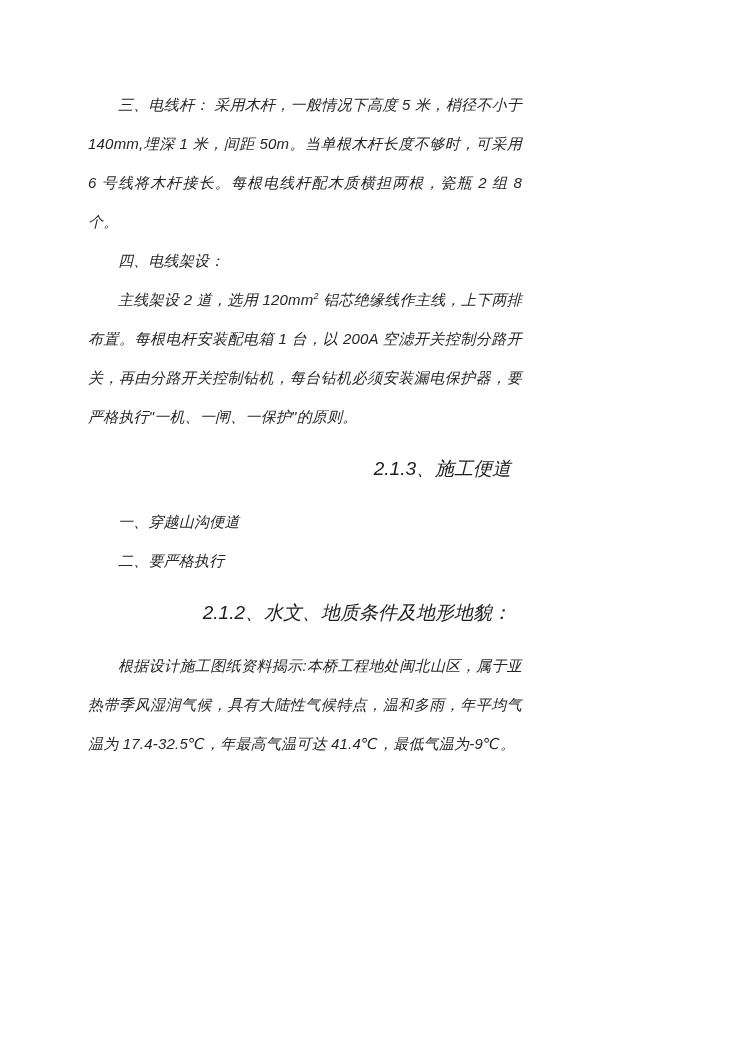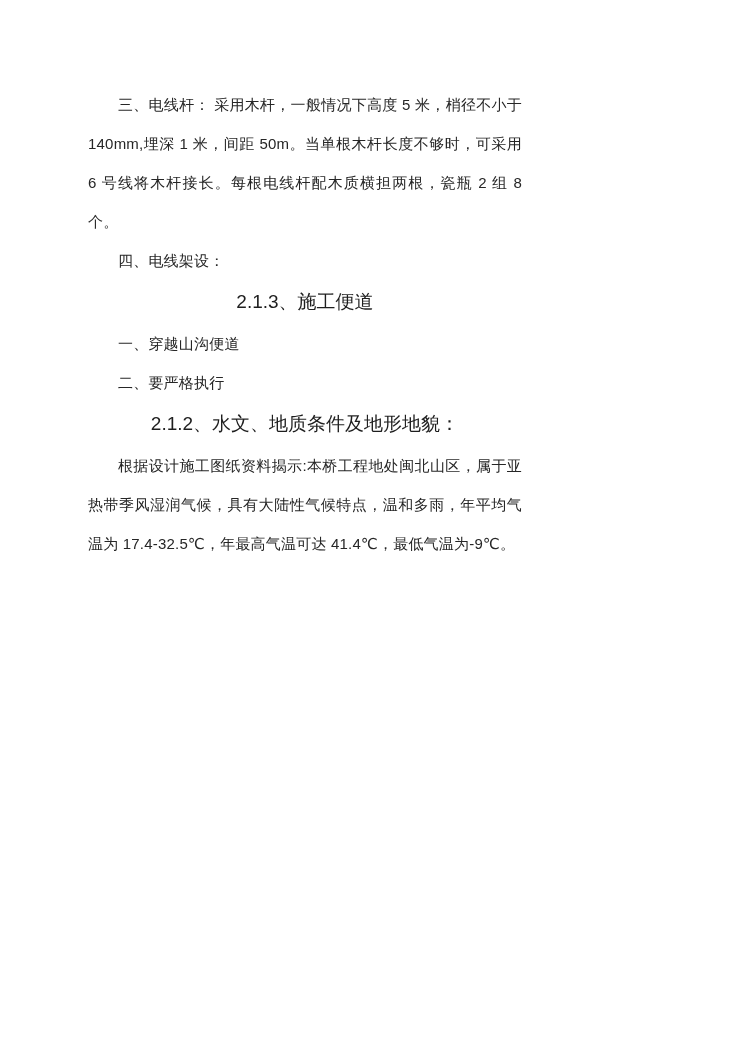--- a/index.html
+++ b/index.html
@@ -8,59 +8,61 @@
     background: #ffffff;
   }
   .page {
     position: relative;
     width: 608px;
     height: 1052px;
     background: #ffffff;
     overflow: hidden;
     font-family: "Liberation Sans", "DejaVu Sans", sans-serif;
     color: #262626;
+    font-style: italic;
   }
   .content {
     box-sizing: border-box;
     padding: 85px 86px 0 88px;
   }
   .para {
     margin: 0;
     font-size: 15px;
     line-height: 39px;
     text-align: justify;
     text-indent: 2em;
     letter-spacing: 0.2px;
     color: #262626;
   }
   .heading {
-    margin: 0;
+    margin: 11px;
     font-size: 19px;
     line-height: 44px;
     font-weight: 400;
     text-indent: 0;
-    text-align: center;
+    text-align: right;
     color: #1e1e1e;
   }
   sup {
     font-size: 60%;
     vertical-align: super;
     line-height: 0;
   }
 </style>
 </head>
 <body>
 
 <div class="page">
   <div class="content">
 
     <p class="para">三、电线杆： 采用木杆，一般情况下高度 5 米，梢径不小于 140mm,埋深 1 米，间距 50m。当单根木杆长度不够时，可采用 6 号线将木杆接长。每根电线杆配木质横担两根，瓷瓶 2 组 8 个。</p>
 
     <p class="para">四、电线架设：</p>
 
+    <p class="para">主线架设 2 道，选用 120mm<sup>2</sup> 铝芯绝缘线作主线，上下两排布置。每根电杆安装配电箱 1 台，以 200A 空滤开关控制分路开关，再由分路开关控制钻机，每台钻机必须安装漏电保护器，要严格执行"一机、一闸、一保护"的原则。</p>
 
     <h2 class="heading">2.1.3、施工便道</h2>
 
     <p class="para">一、穿越山沟便道</p>
 
 
     <p class="para">二、要严格执行</p>
 
 
     <h2 class="heading">2.1.2、水文、地质条件及地形地貌：</h2>

